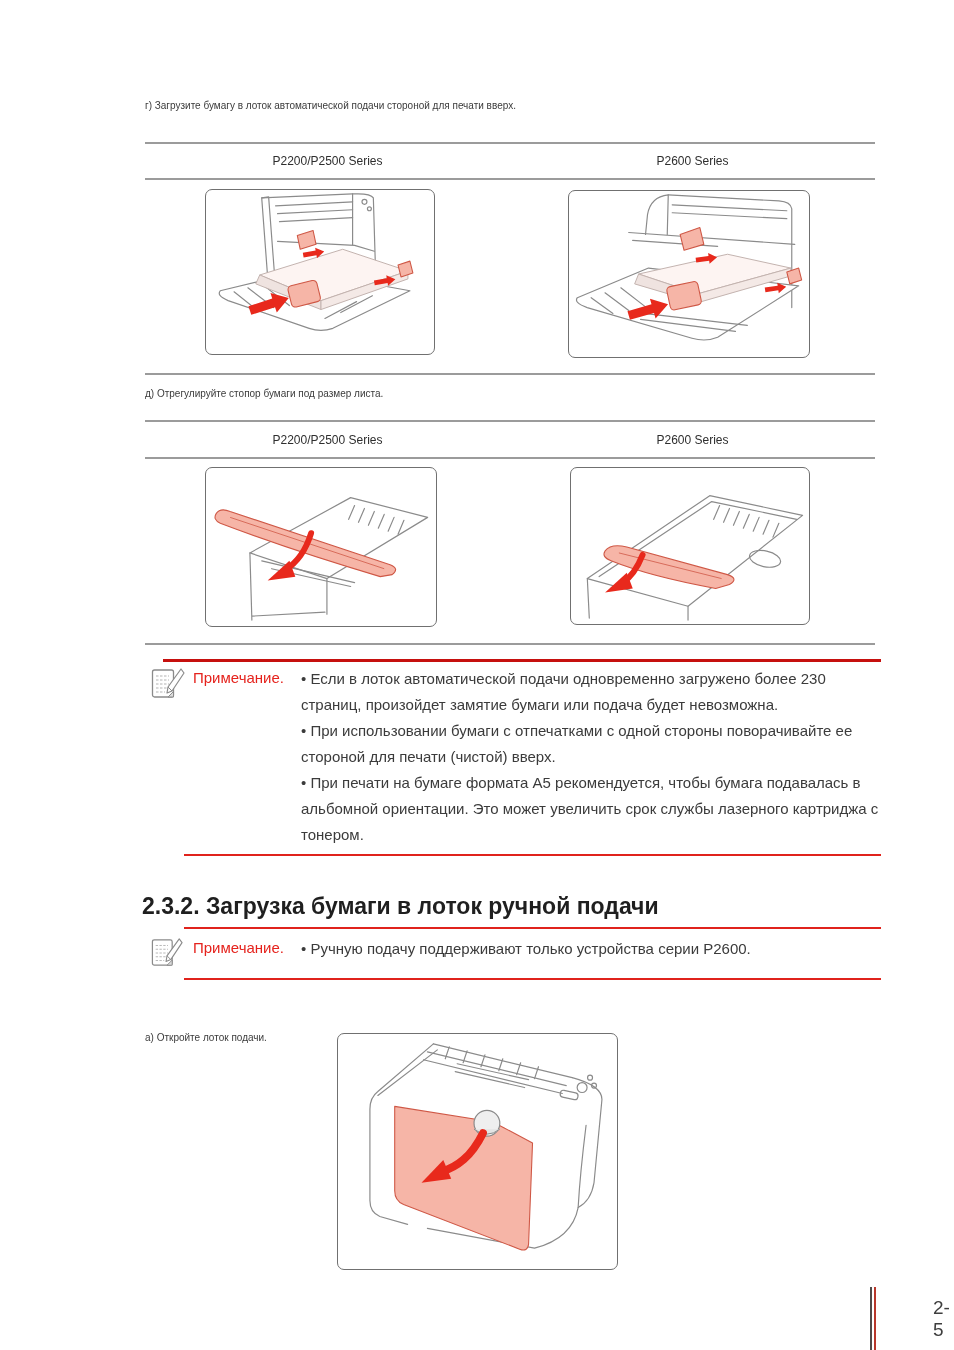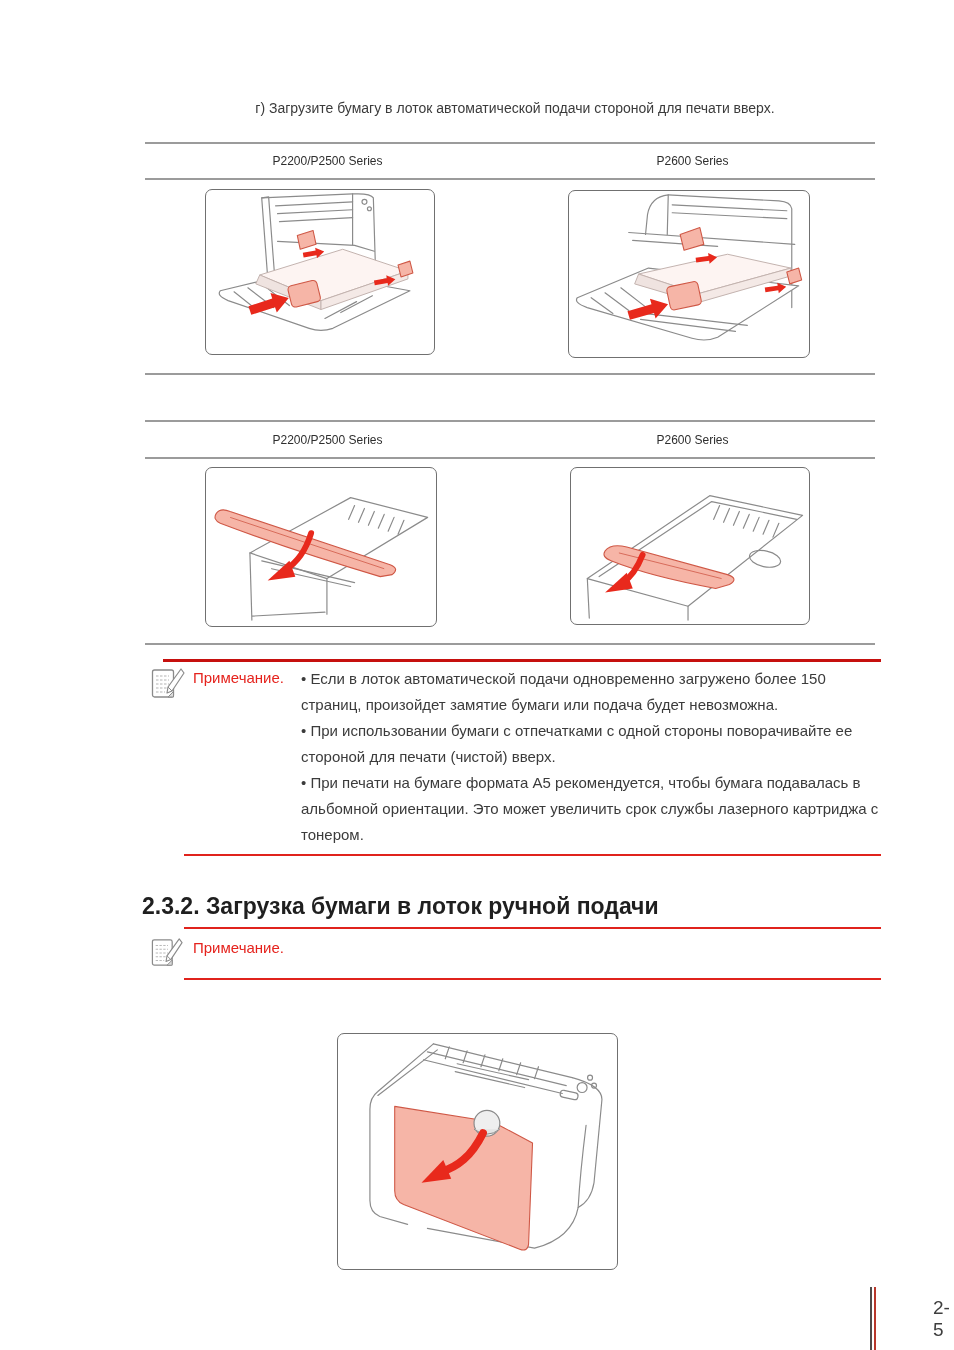--- a/index.html
+++ b/index.html
@@ -1,20 +1,20 @@
 <!DOCTYPE html>
 <html><head>
 <meta charset="utf-8">
 <style>
   html,body{margin:0;padding:0;background:#ffffff;}
   #page{
     position:relative;width:954px;height:1350px;background:#ffffff;overflow:hidden;
     font-family:"Liberation Sans", sans-serif;color:#3b3b3b;
   }
-  .step{position:absolute;left:145px;width:740px;font-size:14px;color:#3b3b3b;text-align:center;}
+  .step{position:absolute;left:145px;width:740px;font-size:10px;color:#3b3b3b;}
   
   .series-table{position:absolute;left:145px;width:730px;}
   .tbl-rule{height:2px;background:#9b9b9b;}
   .tbl-head{display:flex;align-items:center;}
   .tbl-head .cell{width:50%;text-align:center;font-size:12px;color:#2e2e2e;}
   .tbl-body{position:relative;}
   .fig-box{
     position:absolute;background:#ffffff;border:1px solid #707070;border-radius:7px;
     box-sizing:border-box;overflow:hidden;
   }
@@ -101,20 +101,21 @@
             <polygon points="0,-4 22,-4 22,-9 36,0 22,9 22,4 0,4" transform="translate(128,70) rotate(-8) scale(0.6)"></polygon>
             <polygon points="0,-4 22,-4 22,-9 36,0 22,9 22,4 0,4" transform="translate(198,100) rotate(-8) scale(0.6)"></polygon>
           </g>
         </svg>
       </div>
 
     </div>
     <div class="tbl-rule"></div>
   </div>
 
+  <div class="step" style="top:388px;">д) Отрегулируйте стопор бумаги под размер листа.</div>
 
   <div class="series-table" style="top:420px;">
     <div class="tbl-rule"></div>
     <div class="tbl-head" style="height:35px;">
       <div class="cell">P2200/P2500 Series</div>
       <div class="cell">P2600 Series</div>
     </div>
     <div class="tbl-rule"></div>
     <div class="tbl-body" style="height:184px;">
 
@@ -156,21 +157,21 @@
         <svg width="34" height="34" viewBox="0 0 34 34">
           <rect x="1.5" y="3" width="21" height="27" rx="2" fill="#ffffff" stroke="#8b8b8b" stroke-width="1.3"></rect>
           <path d="M5,9 h13 M5,13 h13 M5,17 h13 M5,21 h11 M5,25 h9" stroke="#b3b3b3" stroke-width="1" stroke-dasharray="2.5 1.5"></path>
           <path d="M30,2 L33,6 L21,24 L16,26 L17,20 Z" fill="#ffffff" stroke="#8b8b8b" stroke-width="1.2" stroke-linejoin="round"></path>
           <path d="M17,20 L21,24" stroke="#8b8b8b" stroke-width="1"></path>
           <path d="M17,30 L22.5,24.5 L22.5,30 Z" fill="#dcdcdc" stroke="#8b8b8b" stroke-width="1"></path>
         </svg>
       </span>
       <span class="note-label">Примечание.</span>
       <div class="note-text">
-        <p>• Если в лоток автоматической подачи одновременно загружено более 150 страниц, произойдет замятие бумаги или подача будет невозможна.</p>
+        <p>• Если в лоток автоматической подачи одновременно загружено более 230 страниц, произойдет замятие бумаги или подача будет невозможна.</p>
         <p>• При использовании бумаги с отпечатками с одной стороны поворачивайте ее стороной для печати (чистой) вверх.</p>
         <p>• При печати на бумаге формата А5 рекомендуется, чтобы бумага подавалась в альбомной ориентации. Это может увеличить срок службы лазерного картриджа с тонером.</p>
       </div>
     </div>
     <div class="note-rule-thin" style="margin-top:6px;"></div>
   </div>
 
   <div class="heading" style="top:893px;">2.3.2. Загрузка бумаги в лоток ручной подачи</div>
 
   <div class="note" style="top:927px;">
@@ -179,20 +180,23 @@
       <span class="note-icon">
         <svg width="32" height="32" viewBox="0 0 34 34">
           <rect x="1.5" y="3" width="21" height="27" rx="2" fill="#ffffff" stroke="#8b8b8b" stroke-width="1.3"></rect>
           <path d="M5,9 h13 M5,13 h13 M5,17 h13 M5,21 h11 M5,25 h9" stroke="#b3b3b3" stroke-width="1" stroke-dasharray="2.5 1.5"></path>
           <path d="M30,2 L33,6 L21,24 L16,26 L17,20 Z" fill="#ffffff" stroke="#8b8b8b" stroke-width="1.2" stroke-linejoin="round"></path>
           <path d="M17,20 L21,24" stroke="#8b8b8b" stroke-width="1"></path>
           <path d="M17,30 L22.5,24.5 L22.5,30 Z" fill="#dcdcdc" stroke="#8b8b8b" stroke-width="1"></path>
         </svg>
       </span>
       <span class="note-label">Примечание.</span>
+      <div class="note-text">
+        <p>• Ручную подачу поддерживают только устройства серии P2600.</p>
+      </div>
     </div>
     <div class="note-rule-thin" style="margin-top:5px;"></div>
   </div>
 
   <div class="step" style="top:1032px;">а) Откройте лоток подачи.</div>
 
   <div class="fig-box" id="manual-fig">
     <svg viewBox="0 0 281 237">
       <path class="ln" d="M96,10 L236,44 M90,18 L230,52 M86,26 L226,60"></path>
       <path class="ln" d="M112,13 L108,25 M130,17 L126,29 M148,21 L144,33 M166,25 L162,37 M184,29 L180,41 M202,33 L198,45"></path>

